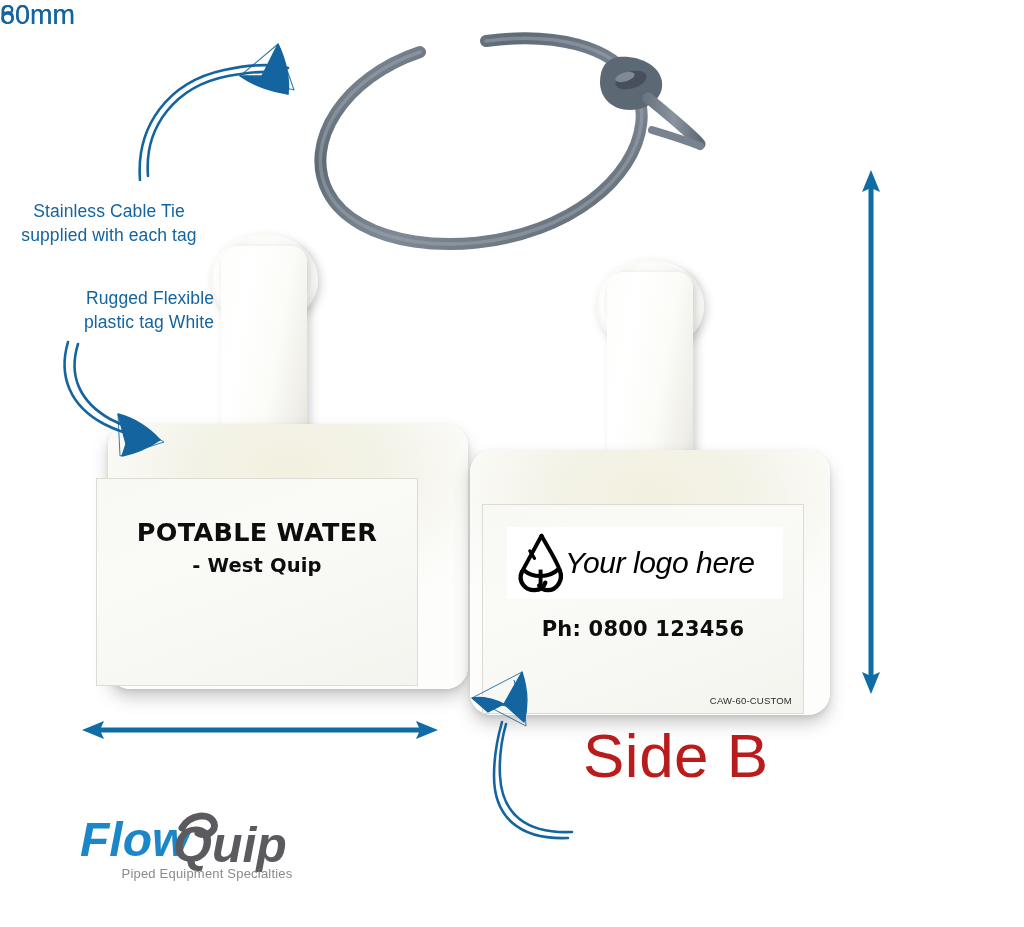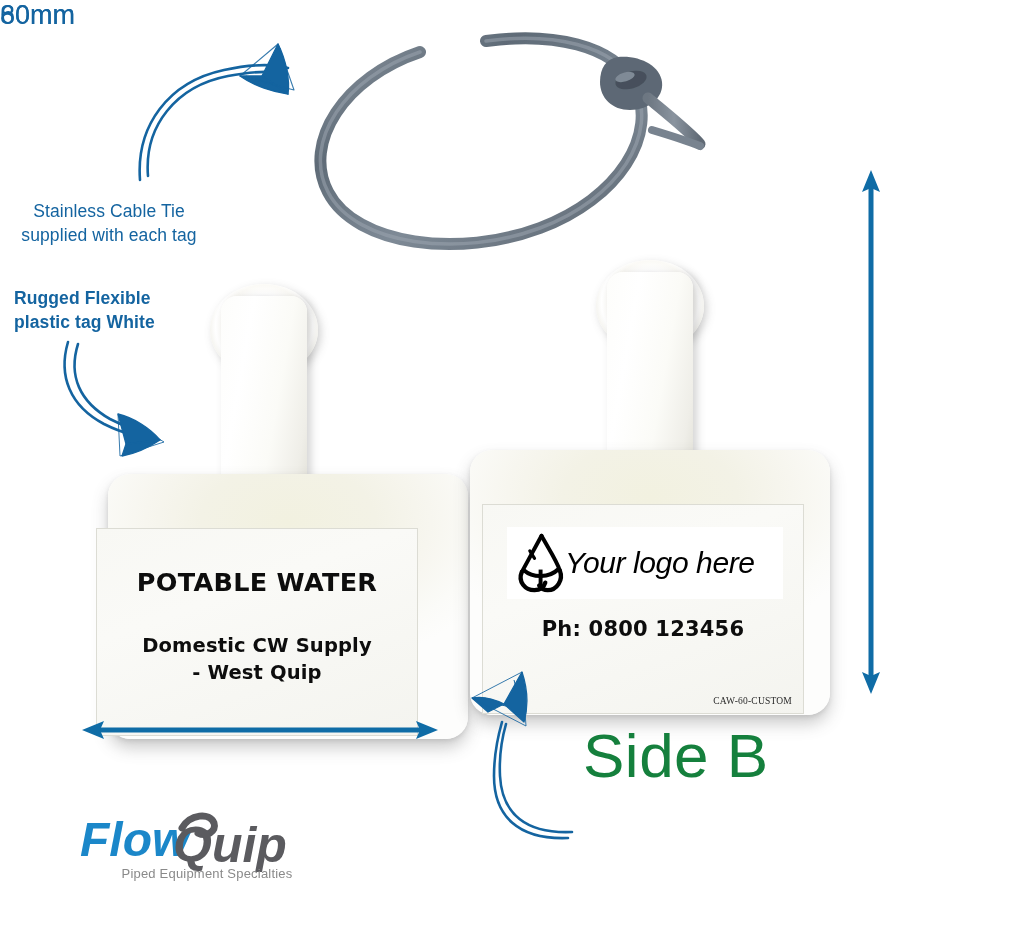--- a/index.html
+++ b/index.html
@@ -17,31 +17,31 @@
   .anno{
     position:absolute;
     color:#1464a0;
     font-family:"Liberation Sans", sans-serif;
     font-size:17.5px;
     line-height:24px;
     letter-spacing:.1px;
     white-space:pre-line;
   }
   #anno-cable{left:4px;top:178px;width:210px;text-align:center;margin-top:21px;}
-  #anno-plastic{left:14px;top:286px;width:200px;text-align:left;font-weight:bold;}
+  #anno-plastic{left:14px;top:286px;width:200px;text-align:right;}
   #anno-sticker{left:572px;top:829px;width:420px;text-align:left;line-height:25px;}
 
   .dim-label{
     position:absolute;color:#1464a0;
     font-size:27px;font-family:Liberation Sans, sans-serif;
   }
 
   #side-b{
     position:absolute;left:583px;top:720px;
-    color:#15803d;font-size:62px;letter-spacing:.5px;
+    color:#b91c1c;font-size:62px;letter-spacing:.5px;
     font-family:"Liberation Sans", sans-serif;font-weight:400;
   }
 
   
   .tag{position:absolute;}
   .tag-body{
     position:absolute;
     width:360px;height:265px;
     border-radius:22px;
     background:
@@ -106,21 +106,21 @@
     margin-left:-4px;letter-spacing:-.4px;
     font-family:"Liberation Sans", sans-serif;
   }
   .ph-line{
     position:absolute;left:0;top:112px;width:100%;
     font-family:"DejaVu Sans", sans-serif;
     font-weight:bold;font-size:21px;color:#0d0d0d;letter-spacing:.2px;
   }
   .part-code{
     position:absolute;right:11px;bottom:7px;
-    font-family:Liberation Serif, serif;
+    font-family:Liberation Sans, sans-serif;
     font-size:9.5px;color:#2a2a2a;letter-spacing:.2px;
   }
 
   
   #flowquip{position:absolute;left:78px;top:806px;width:230px;height:88px;}
   .fq-tag{
     position:absolute;left:24px;top:60px;width:210px;
     text-align:center;
     font-family:"Liberation Sans", sans-serif;
     font-size:13px;color:#8a8a8a;letter-spacing:.2px;
@@ -164,27 +164,26 @@
       <ellipse cx="331" cy="58" rx="16" ry="8.5" fill="#46505b" transform="rotate(-16 331 58)"></ellipse>
       <ellipse cx="325" cy="55" rx="10" ry="4.5" fill="#7f8a96" transform="rotate(-16 325 55)"></ellipse>
     </g>
 
     <g filter="url(#softsh)">
       <path d="M348 76 C 372 96, 392 112, 400 122" fill="none" stroke="url(#steelB)" stroke-width="11" stroke-linecap="round"></path>
       <path d="M352 108 C 372 114, 390 120, 400 124" fill="none" stroke="#78838f" stroke-width="8" stroke-linecap="round"></path>
     </g>
   </svg>
 
-  <div class="tag" style="left:84px;top:474px;width:360px;height:265px;padding-left:24px;">
+  <div class="tag" style="left:84px;top:424px;width:360px;height:265px;padding-left:24px;">
     <div class="tag-boss"></div>
     <div class="tag-stem"></div>
     <div class="tag-body"></div>
     <div class="tag-label">
       <div class="lbl-title">POTABLE WATER</div>
-      <div class="lbl-sub">Domestic CW Supply</div>
       <div class="lbl-sub" style="margin-top:0;">- West Quip</div>
     </div>
   </div>
 
   <div class="tag" style="left:470px;top:450px;width:360px;height:265px;">
     <div class="tag-boss"></div>
     <div class="tag-stem"></div>
     <div class="tag-body"></div>
     <div class="tag-label right">
 

